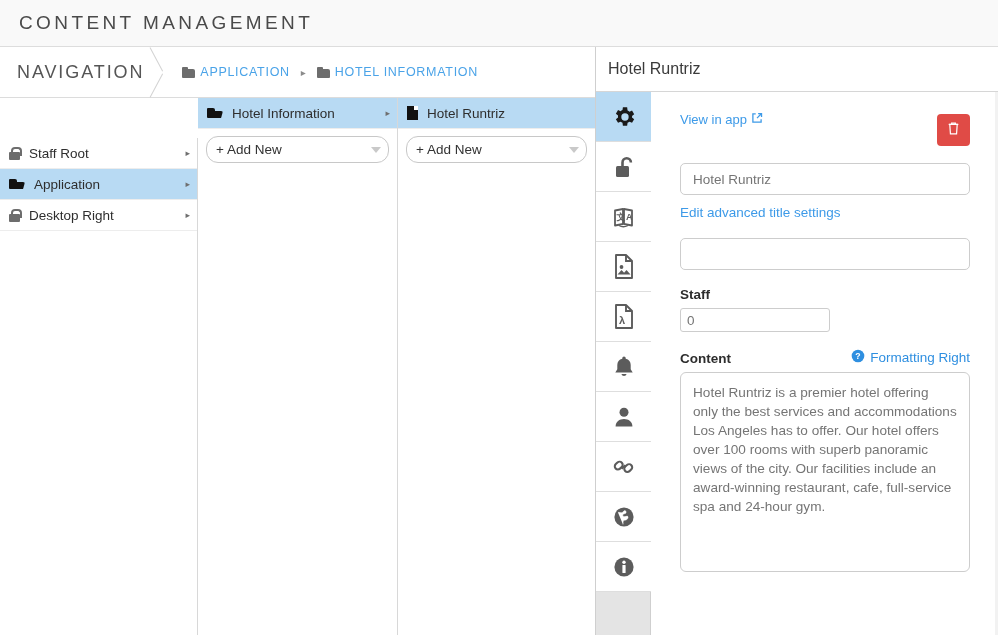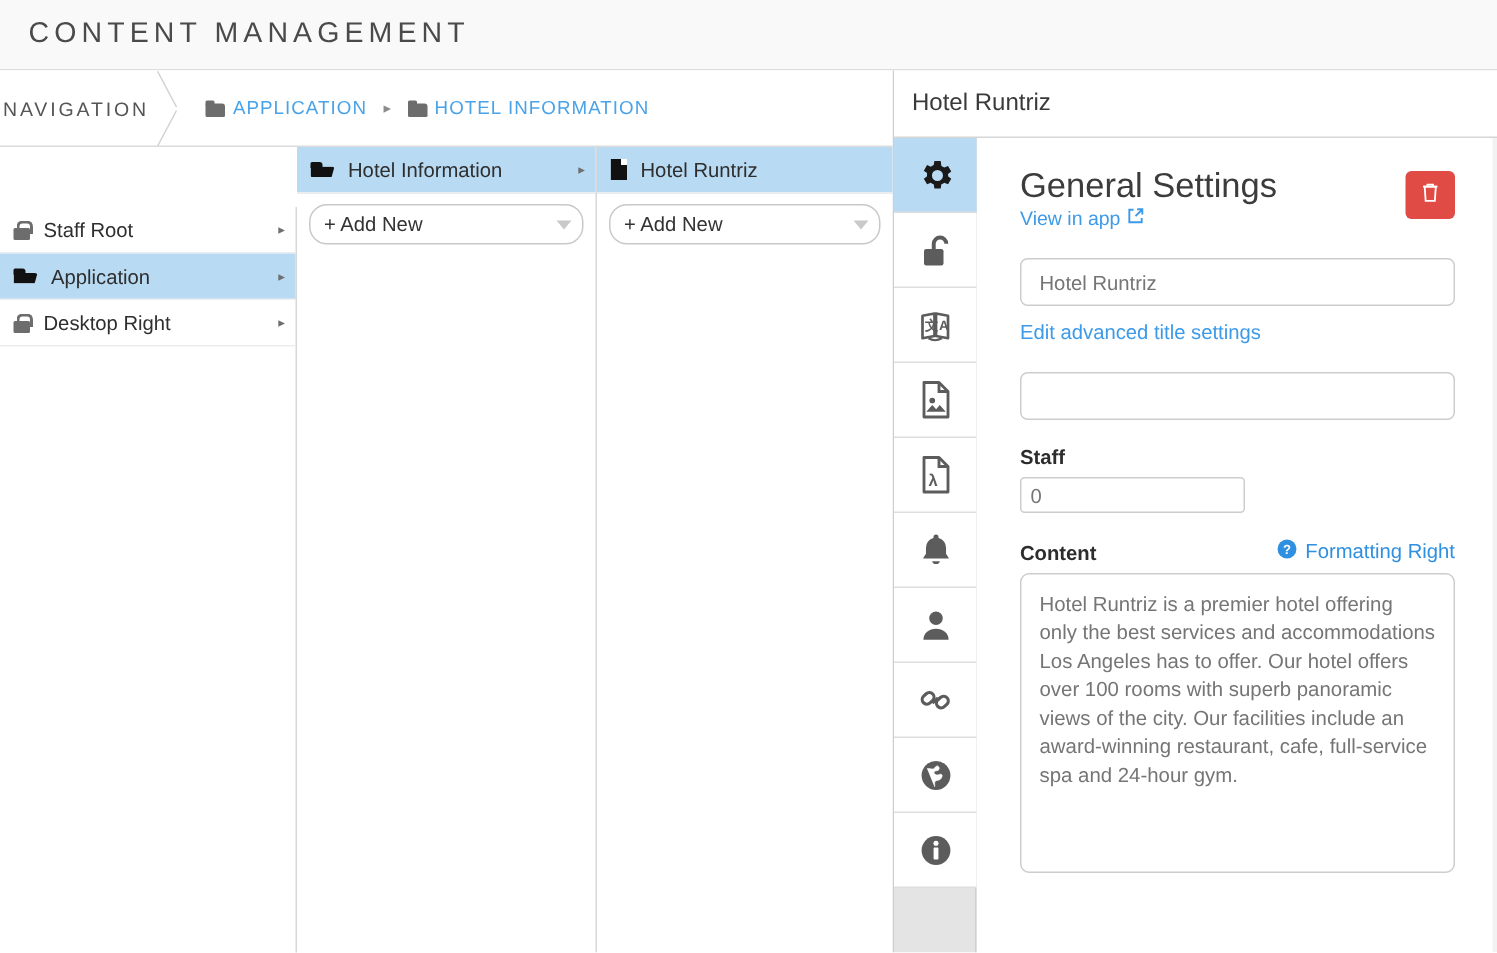--- a/index.html
+++ b/index.html
@@ -43,24 +43,24 @@
   
   .crumbbar {
     height: 51px;
     background: #ffffff;
     border-bottom: 1px solid #dcdcdc;
     display: flex; align-items: center;
     position: relative;
     flex: none;
   }
   .crumb-nav-label {
-    font-size: 13px;
+    font-size: 18px;
     letter-spacing: 1.9px;
     color: #555555;
-    padding-left: 2px;
+    padding-left: 17px;
   }
   .crumb-arrow {
     width: 26px; height: 51px;
     position: relative;
     margin-left: 6px;
     flex: none;
   }
   .crumb-arrow::before, .crumb-arrow::after {
     content: ""; position: absolute; left: 0;
     width: 27px; height: 1px; background: #d2d2d2;
@@ -445,21 +445,20 @@
                 <rect x="11.4" y="11" width="3.2" height="8" rx="0.6" fill="#fff"></rect>
               </svg>
             </span>
           </div>
         </div>
 
         <div class="rp-content">
 
           <div class="gs-head">
             <div>
-              <div class="gs-title">General Settings</div>
               <a class="gs-viewlink">
                 <span>View in app</span>
                 <span>
                   <svg width="12" height="12" viewBox="0 0 14 14" fill="none" stroke="#3d9ae8" stroke-width="1.5">
                     <path d="M5.5 2.2H2.2v9.6h9.6V8.5"></path>
                     <path d="M8.3 1.8h4v4M12 2.1L7 7.1"></path>
                   </svg>
                 </span>
               </a>
             </div>

